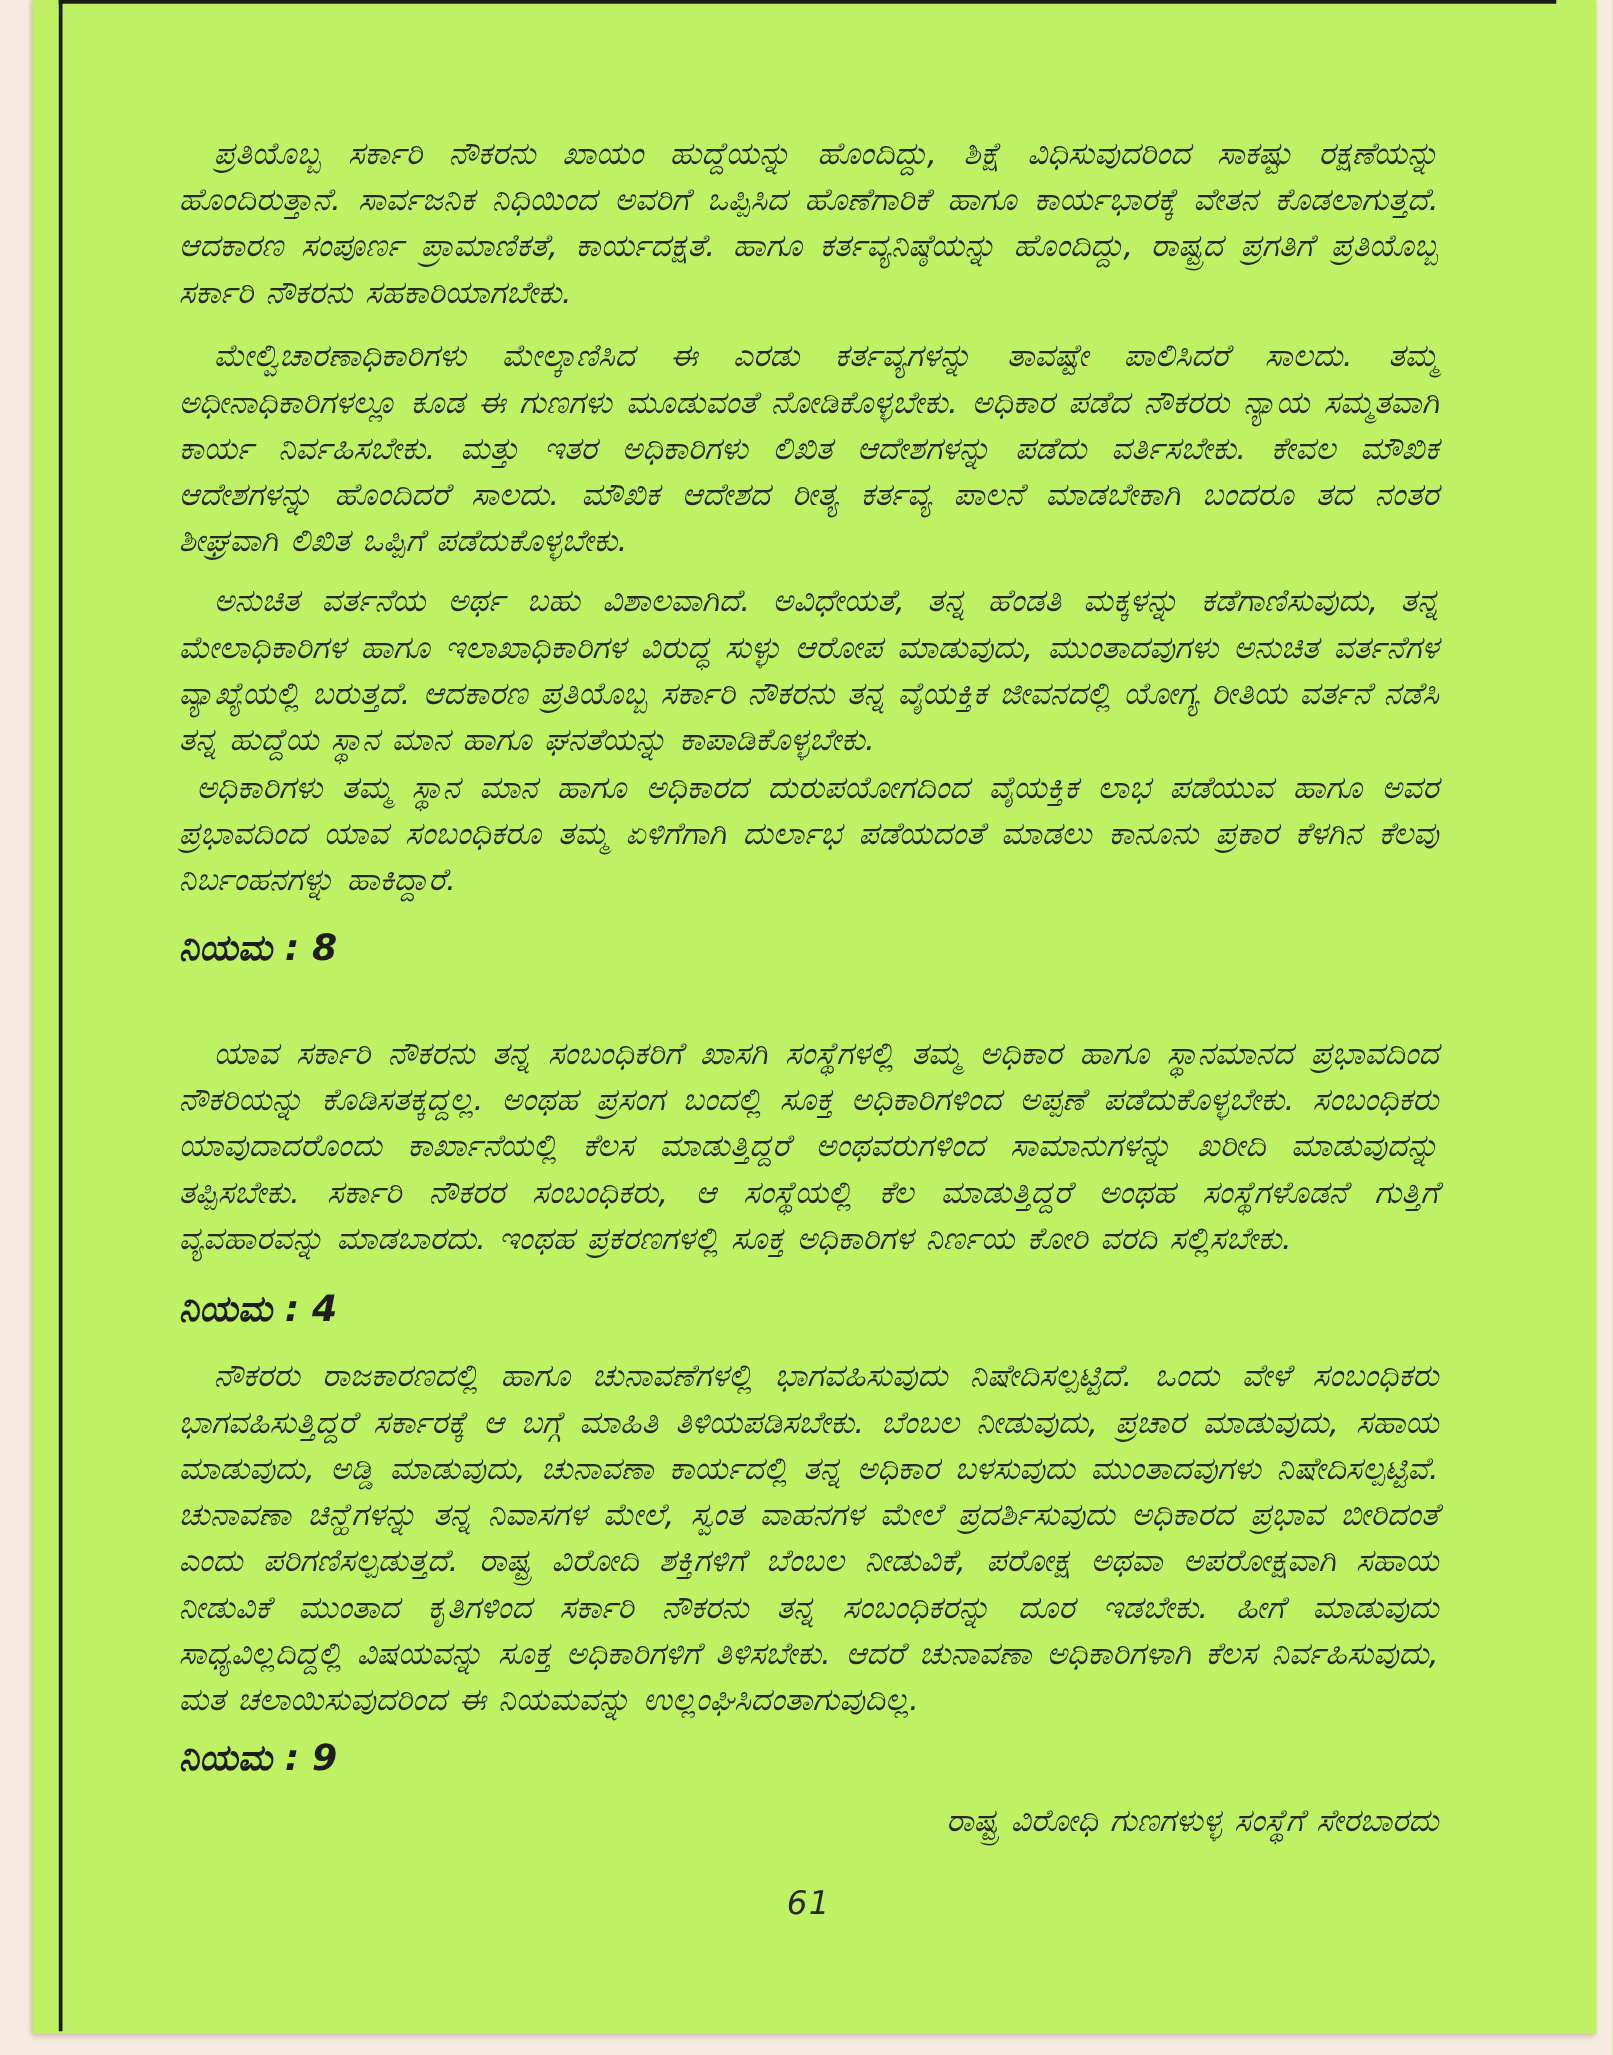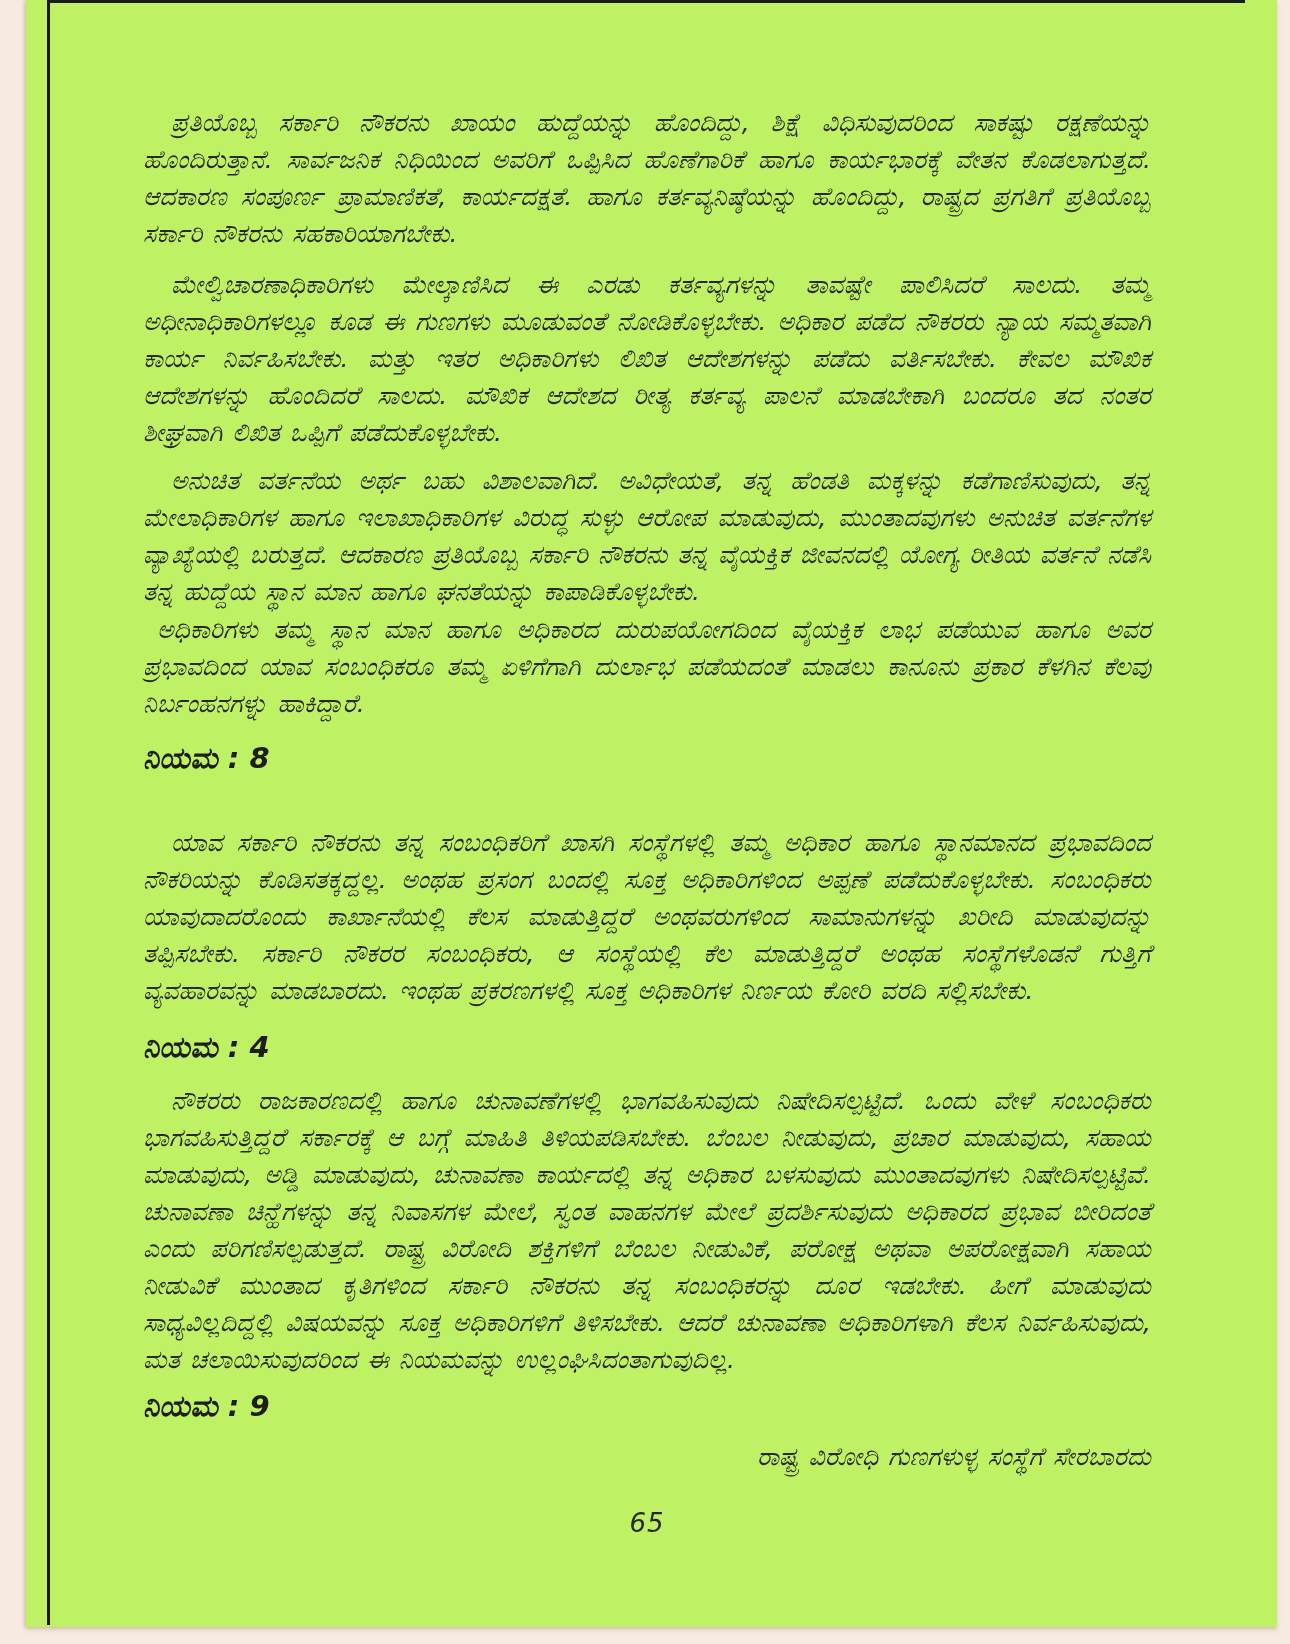--- a/index.html
+++ b/index.html
@@ -98,14 +98,14 @@
 
   <h2 class="block heading b4">ನಿಯಮ : 8</h2>
   <div class="block para b5">ಯಾವ ಸರ್ಕಾರಿ ನೌಕರನು ತನ್ನ ಸಂಬಂಧಿಕರಿಗೆ ಖಾಸಗಿ ಸಂಸ್ಥೆಗಳಲ್ಲಿ ತಮ್ಮ ಅಧಿಕಾರ ಹಾಗೂ ಸ್ಥಾನಮಾನದ ಪ್ರಭಾವದಿಂದ ನೌಕರಿಯನ್ನು ಕೊಡಿಸತಕ್ಕದ್ದಲ್ಲ. ಅಂಥಹ ಪ್ರಸಂಗ ಬಂದಲ್ಲಿ ಸೂಕ್ತ ಅಧಿಕಾರಿಗಳಿಂದ ಅಪ್ಪಣೆ ಪಡೆದುಕೊಳ್ಳಬೇಕು. ಸಂಬಂಧಿಕರು ಯಾವುದಾದರೊಂದು ಕಾರ್ಖಾನೆಯಲ್ಲಿ ಕೆಲಸ ಮಾಡುತ್ತಿದ್ದರೆ ಅಂಥವರುಗಳಿಂದ ಸಾಮಾನುಗಳನ್ನು ಖರೀದಿ ಮಾಡುವುದನ್ನು ತಪ್ಪಿಸಬೇಕು. ಸರ್ಕಾರಿ ನೌಕರರ ಸಂಬಂಧಿಕರು, ಆ ಸಂಸ್ಥೆಯಲ್ಲಿ ಕೆಲ ಮಾಡುತ್ತಿದ್ದರೆ ಅಂಥಹ ಸಂಸ್ಥೆಗಳೊಡನೆ ಗುತ್ತಿಗೆ ವ್ಯವಹಾರವನ್ನು ಮಾಡಬಾರದು. ಇಂಥಹ ಪ್ರಕರಣಗಳಲ್ಲಿ ಸೂಕ್ತ ಅಧಿಕಾರಿಗಳ ನಿರ್ಣಯ ಕೋರಿ ವರದಿ ಸಲ್ಲಿಸಬೇಕು.</div>
 
   <h2 class="block heading b6">ನಿಯಮ : 4</h2>
   <div class="block para b7">ನೌಕರರು ರಾಜಕಾರಣದಲ್ಲಿ ಹಾಗೂ ಚುನಾವಣೆಗಳಲ್ಲಿ ಭಾಗವಹಿಸುವುದು ನಿಷೇದಿಸಲ್ಪಟ್ಟಿದೆ. ಒಂದು ವೇಳೆ ಸಂಬಂಧಿಕರು ಭಾಗವಹಿಸುತ್ತಿದ್ದರೆ ಸರ್ಕಾರಕ್ಕೆ ಆ ಬಗ್ಗೆ ಮಾಹಿತಿ ತಿಳಿಯಪಡಿಸಬೇಕು. ಬೆಂಬಲ ನೀಡುವುದು, ಪ್ರಚಾರ ಮಾಡುವುದು, ಸಹಾಯ ಮಾಡುವುದು, ಅಡ್ಡಿ ಮಾಡುವುದು, ಚುನಾವಣಾ ಕಾರ್ಯದಲ್ಲಿ ತನ್ನ ಅಧಿಕಾರ ಬಳಸುವುದು ಮುಂತಾದವುಗಳು ನಿಷೇದಿಸಲ್ಪಟ್ಟಿವೆ. ಚುನಾವಣಾ ಚಿನ್ಹೆಗಳನ್ನು ತನ್ನ ನಿವಾಸಗಳ ಮೇಲೆ, ಸ್ವಂತ ವಾಹನಗಳ ಮೇಲೆ ಪ್ರದರ್ಶಿಸುವುದು ಅಧಿಕಾರದ ಪ್ರಭಾವ ಬೀರಿದಂತೆ ಎಂದು ಪರಿಗಣಿಸಲ್ಪಡುತ್ತದೆ. ರಾಷ್ಟ್ರ ವಿರೋದಿ ಶಕ್ತಿಗಳಿಗೆ ಬೆಂಬಲ ನೀಡುವಿಕೆ, ಪರೋಕ್ಷ ಅಥವಾ ಅಪರೋಕ್ಷವಾಗಿ ಸಹಾಯ ನೀಡುವಿಕೆ ಮುಂತಾದ ಕೃತಿಗಳಿಂದ ಸರ್ಕಾರಿ ನೌಕರನು ತನ್ನ ಸಂಬಂಧಿಕರನ್ನು ದೂರ ಇಡಬೇಕು. ಹೀಗೆ ಮಾಡುವುದು ಸಾಧ್ಯವಿಲ್ಲದಿದ್ದಲ್ಲಿ ವಿಷಯವನ್ನು ಸೂಕ್ತ ಅಧಿಕಾರಿಗಳಿಗೆ ತಿಳಿಸಬೇಕು. ಆದರೆ ಚುನಾವಣಾ ಅಧಿಕಾರಿಗಳಾಗಿ ಕೆಲಸ ನಿರ್ವಹಿಸುವುದು, ಮತ ಚಲಾಯಿಸುವುದರಿಂದ ಈ ನಿಯಮವನ್ನು ಉಲ್ಲಂಘಿಸಿದಂತಾಗುವುದಿಲ್ಲ.</div>
 
   <h2 class="block heading b8">ನಿಯಮ : 9</h2>
   <div class="block para no-justify b9">ರಾಷ್ಟ್ರ ವಿರೋಧಿ ಗುಣಗಳುಳ್ಳ ಸಂಸ್ಥೆಗೆ ಸೇರಬಾರದು</div>
 
-  <div class="page-number">65</div>
+  <div class="page-number">61</div>
 </div>
 
 </body></html>

